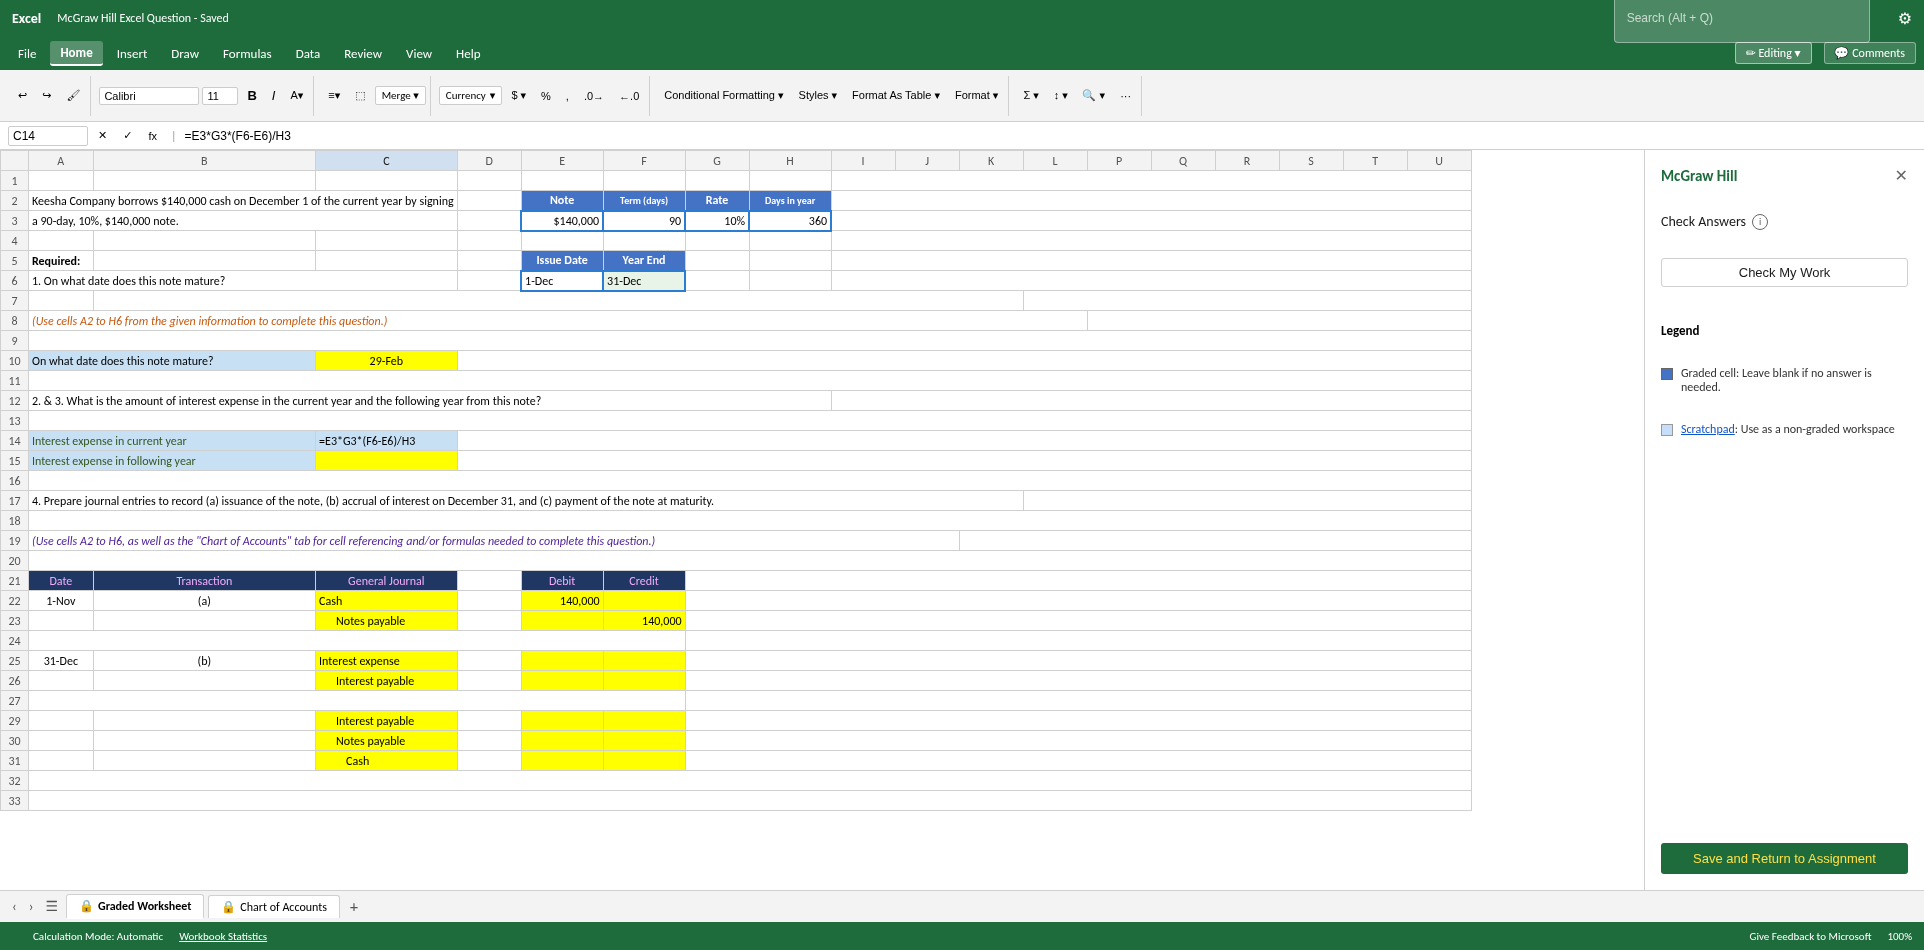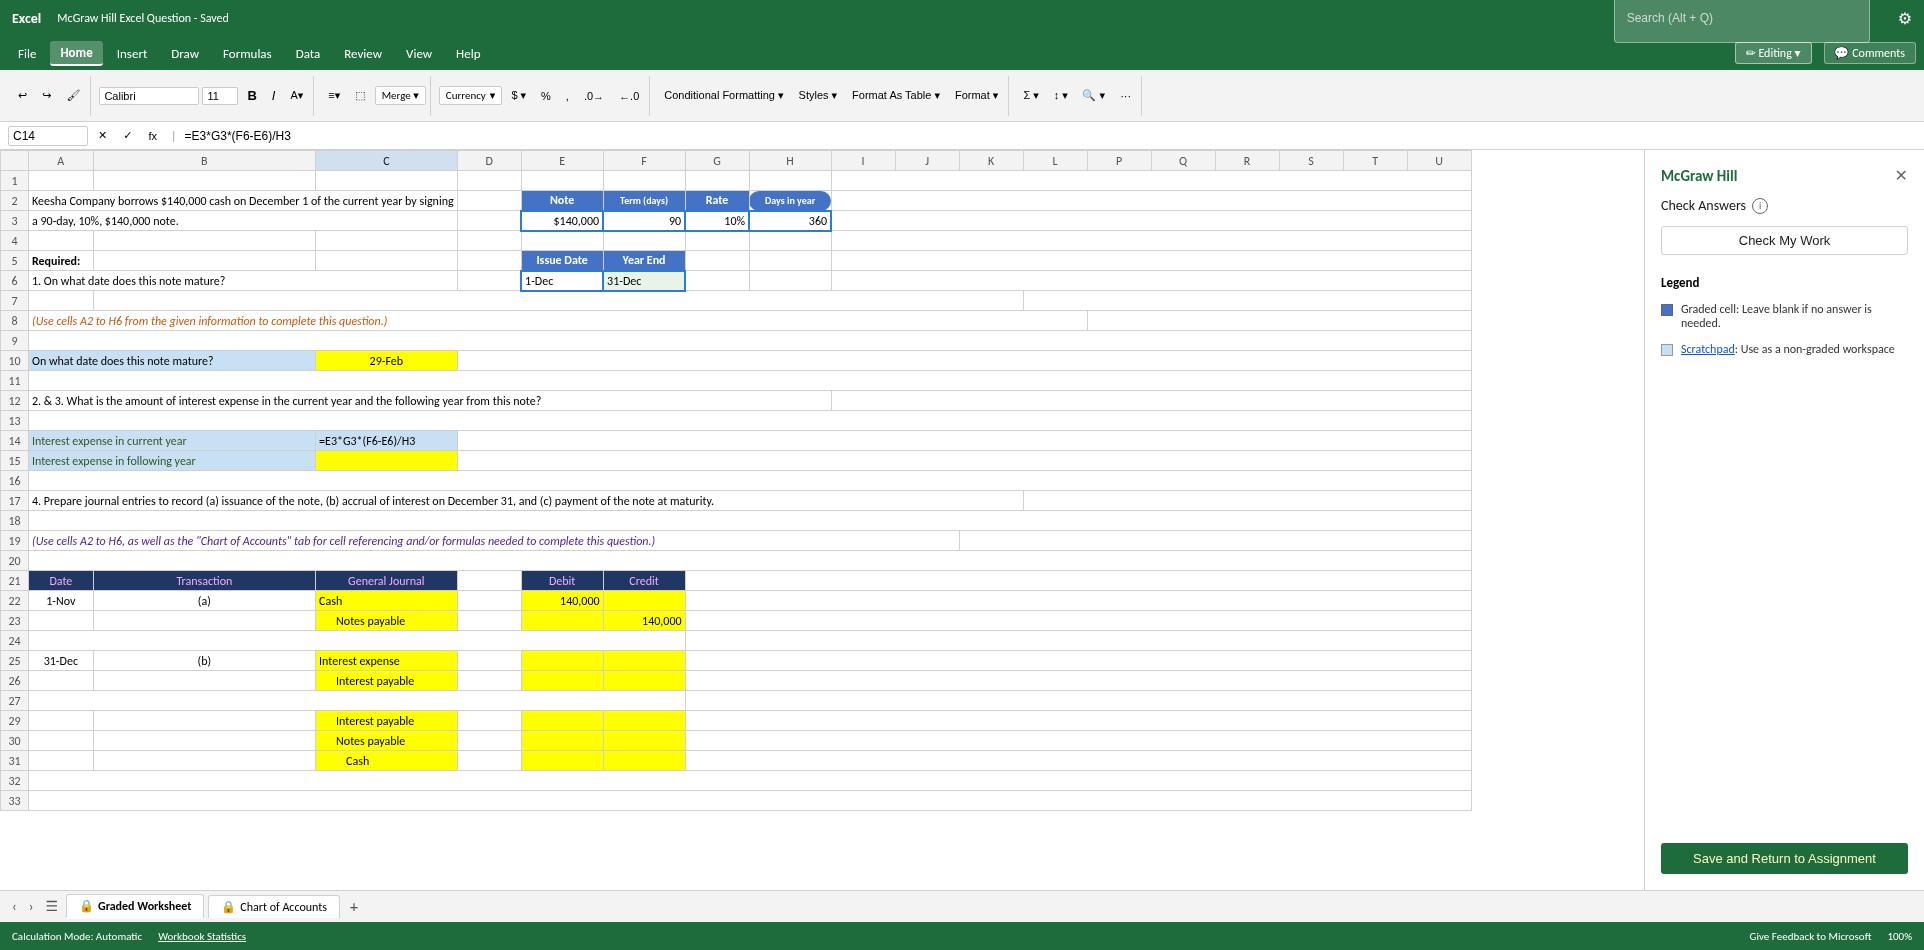--- a/index.html
+++ b/index.html
@@ -216,21 +216,21 @@
     td { position: relative; }
 
     
     .right-panel {
       width: 280px;
       border-left: 1px solid #d0d0d0;
       background: white;
       display: flex;
       flex-direction: column;
       padding: 16px;
-      gap: 12px;
+      gap: 28px;
     }
     .panel-header {
       display: flex;
       justify-content: space-between;
       align-items: center;
       font-size: 15px;
       font-weight: 600;
       color: #1e6b3c;
     }
     .check-answers-title {
@@ -306,21 +306,21 @@
       display: flex;
       align-items: center;
       gap: 4px;
     }
     .sheet-tab.active { background: white; border-bottom: 2px solid white; font-weight: 600; }
     .sheet-nav { font-size: 14px; cursor: pointer; color: #555; padding: 2px 4px; }
     .tab-plus { color: #555; cursor: pointer; font-size: 16px; padding: 2px 6px; }
 
     .save-return-btn {
       background: #1e6b3c;
-      color: #fef9c3;
+      color: #fde047;
       border: none;
       border-radius: 3px;
       padding: 8px 16px;
       font-size: 13px;
       cursor: pointer;
       width: 100%;
       margin-top: auto;
     }
 
     .status-bar {
@@ -472,21 +472,21 @@
           <td colspan="11"></td>
         </tr>
 
         <tr>
           <td class="row-header">2</td>
           <td colspan="3" style="font-size:12px;">Keesha Company borrows $140,000 cash on December 1 of the current year by signing</td>
           <td></td>
           <td class="cell-blue-header">Note</td>
           <td class="cell-blue-header" style="font-size:10px;">Term (days)</td>
           <td class="cell-blue-header">Rate</td>
-          <td class="cell-blue-header" style="font-size:10px;border-radius:10px;">Days in year</td>
+          <td class="cell-blue-header" style="font-size:10px;">Days in year</td>
           <td colspan="11"></td>
         </tr>
 
         <tr>
           <td class="row-header">3</td>
           <td colspan="3" style="font-size:12px;">a 90-day, 10%, $140,000 note.</td>
           <td></td>
           <td class="text-right" style="border:2px solid #2b7cd3; background:#fff;">$140,000</td>
           <td class="text-right" style="border:2px solid #2b7cd3;">90</td>
           <td class="text-right" style="border:2px solid #2b7cd3;">10%</td>
@@ -762,21 +762,21 @@
     <span>Graded Worksheet</span>
   </div>
   <div class="sheet-tab">
     <span>🔒</span>
     <span>Chart of Accounts</span>
   </div>
   <span class="tab-plus">+</span>
 </div>
 
 <div class="status-bar">
-  <div style="display:flex;gap:16px;align-items:center;">
+  <div style="display:flex;gap:16px;align-items:center;margin-left:21px;">
     <span>Calculation Mode: Automatic</span>
     <span style="text-decoration:underline;cursor:pointer;">Workbook Statistics</span>
   </div>
   <div style="display:flex;gap:16px;align-items:center;">
     <span style="cursor:pointer;">Give Feedback to Microsoft</span>
     <span>100%</span>
   </div>
 </div>
 
 </body></html>

